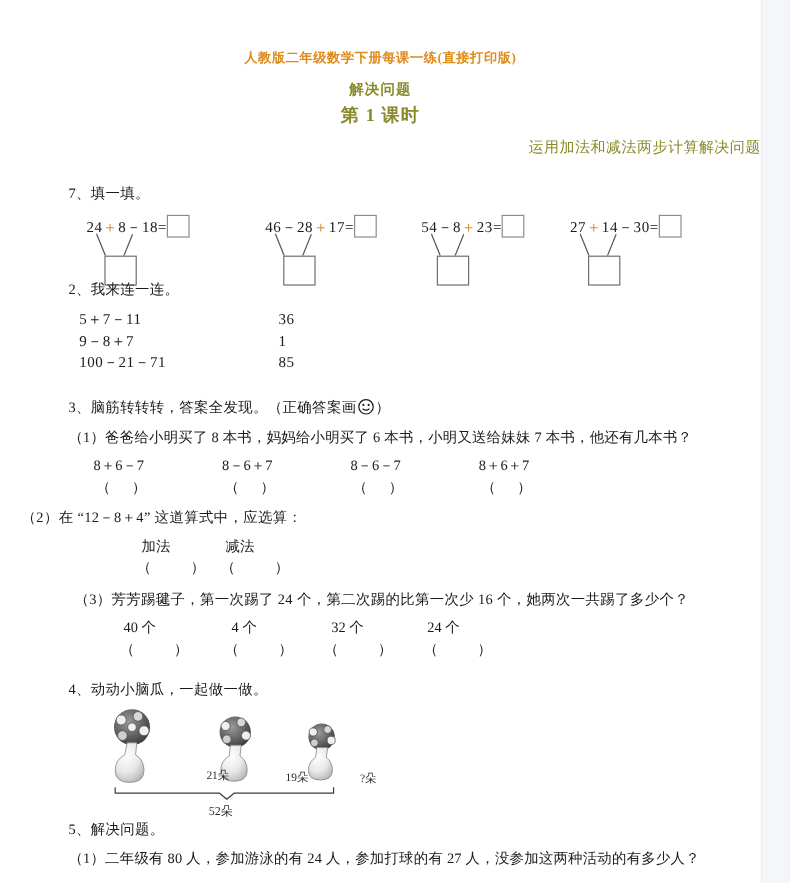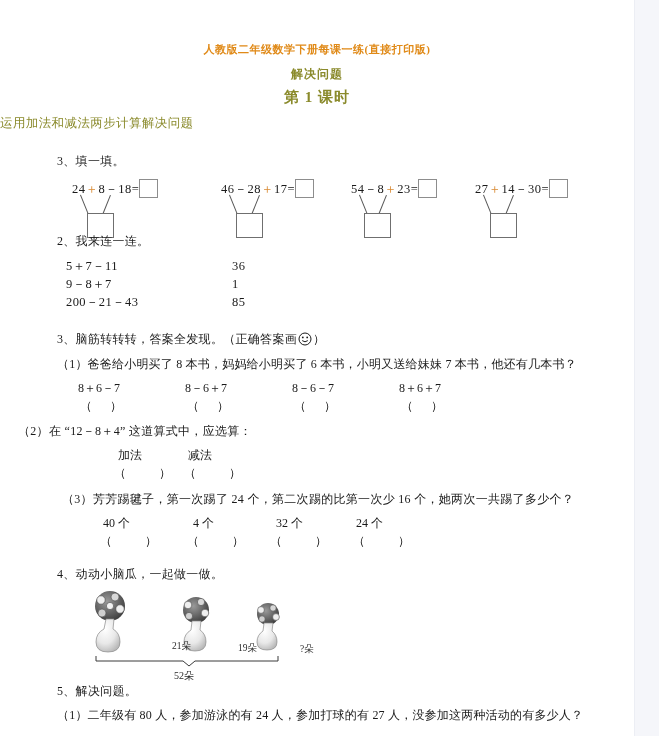--- a/index.html
+++ b/index.html
@@ -56,21 +56,21 @@
   .title-lesson {
     text-align: center;
     color: #8a8a2b;
     font-size: 15px;
     font-weight: bold;
     line-height: 1;
     margin-top: 10px;
     letter-spacing: 1px;
   }
   .title-sub {
-    text-align: left;
+    text-align: right;
     color: #8a8a2b;
     font-size: 12.5px;
     line-height: 1;
     margin-top: 12px;
     letter-spacing: .4px;
   }
 
   
   .sec {
     position: absolute;
@@ -196,21 +196,21 @@
 <body>
 
 <div class="page">
 
   <div class="title-main">人教版二年级数学下册每课一练(直接打印版)</div>
   <div class="title-sec">解决问题</div>
   <div class="title-lesson">第 1 课时</div>
   <div class="title-sub">运用加法和减法两步计算解决问题</div>
 
   <div class="sec" style="top:153px;">
-    <div class="q-head">3、填一填。</div>
+    <div class="q-head">7、填一填。</div>
     <div class="q1-row" style="margin-top:9px;">
 
       <div class="q1-item" style="left:72px;">
         <div class="expr"><span>24</span><span class="op-plus">＋</span><span>8</span><span class="op-minus">－</span><span>18</span><span>=</span><span class="box-sm"></span></div>
         <div class="vline" style="left:8px; top:16px; height:20px; transform:rotate(-22deg);"></div>
         <div class="vline" style="left:38px; top:16px; height:20px; transform:rotate(22deg);"></div>
         <div class="box-lg" style="left:15px; top:34px;"></div>
       </div>
 
       <div class="q1-item" style="left:221px;">
@@ -242,21 +242,21 @@
     <div class="q-body" style="padding-left:66px; margin-top:7px;">
       <div class="match-row">
         <span class="match-left">5＋7－11</span>
         <span class="match-right">36</span>
       </div>
       <div class="match-row">
         <span class="match-left">9－8＋7</span>
         <span class="match-right">1</span>
       </div>
       <div class="match-row">
-        <span class="match-left">200－21－43</span>
+        <span class="match-left">100－21－71</span>
         <span class="match-right">85</span>
       </div>
     </div>
   </div>
 
   <div class="sec" style="top:331px;">
     <div class="q-head"><span>3、脑筋转转转，答案全发现。（正确答案画</span><svg class="smiley" width="14" height="14" viewBox="0 0 14 14">
           <circle cx="7" cy="7" r="6" fill="none" stroke="#1a1a1a" stroke-width="1"></circle>
           <circle cx="4.8" cy="5.4" r=".9" fill="#1a1a1a"></circle>
           <circle cx="9.2" cy="5.4" r=".9" fill="#1a1a1a"></circle>

